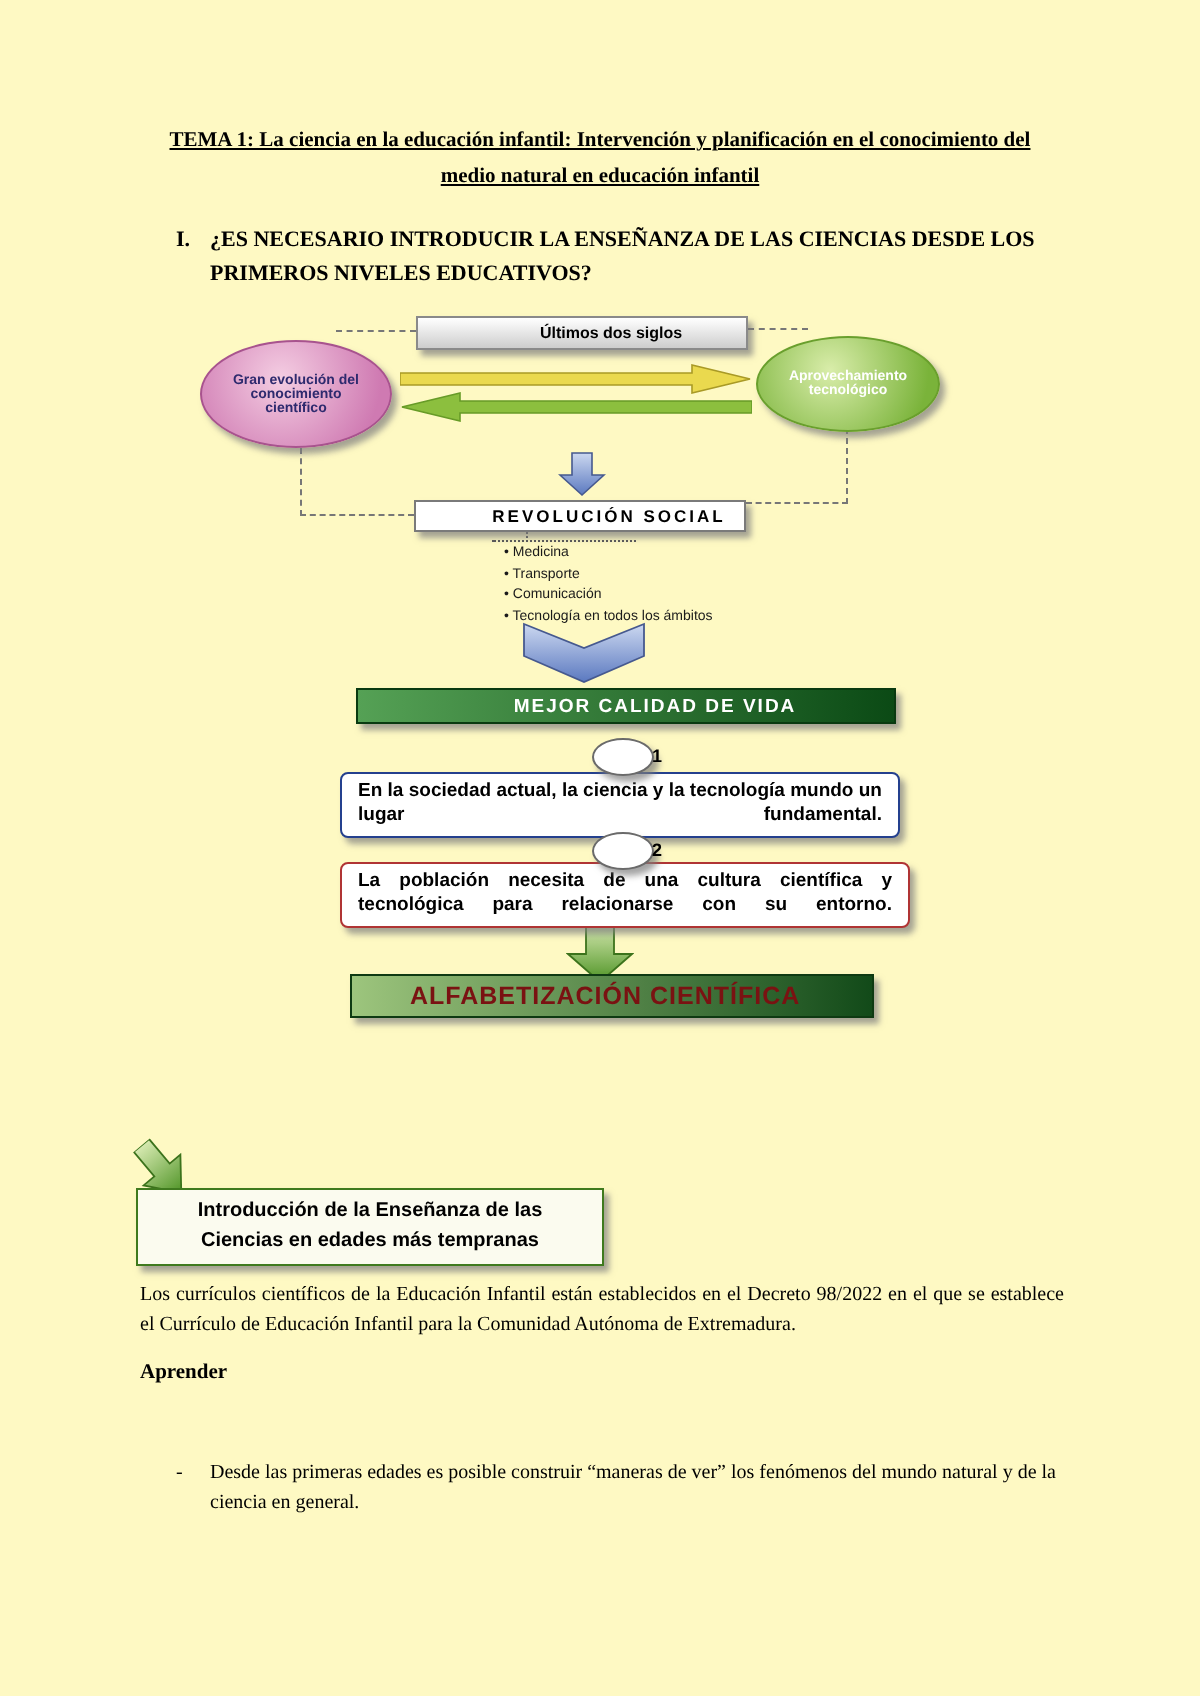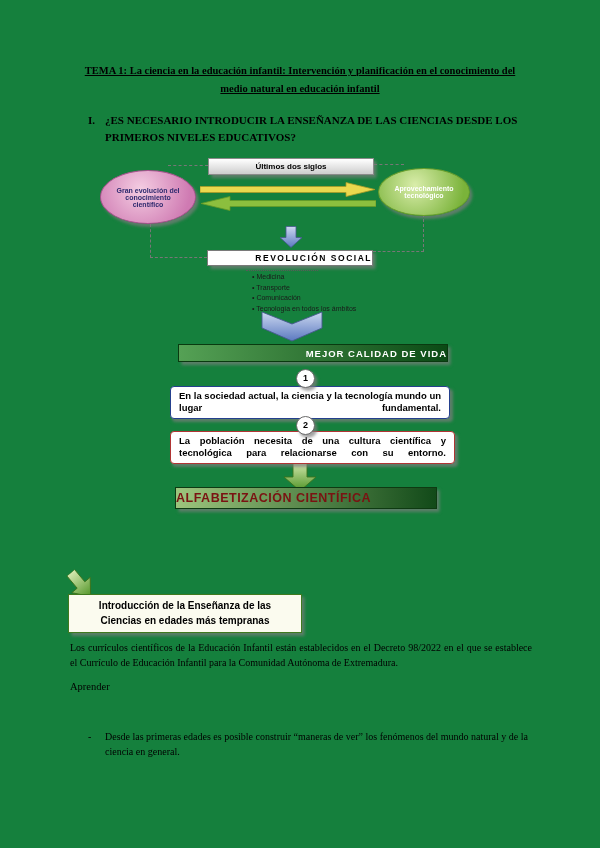--- a/index.html
+++ b/index.html
@@ -1,28 +1,28 @@
 <!DOCTYPE html>
 <html><head>
 <meta charset="utf-8">
 <style>
   * { margin:0; padding:0; box-sizing:border-box; }
   html,body { background:#ffffff; }
   body { font-family:"Liberation Serif", serif; }
-  .page { position:relative; width:600px; height:848px; background:#15803d; overflow:hidden; }
+  .page { position:relative; width:600px; height:848px; background:#fef9c3; overflow:hidden; }
   .abs { position:absolute; }
 
   .title { top:62px; left:70px; width:460px; text-align:center; font-weight:bold;
            font-size:10.5px; line-height:1.7; text-decoration:underline; }
   .heading { top:112px; left:88px; width:452px; display:flex; font-weight:bold;
              font-size:11px; line-height:1.5; }
   .heading .num { width:17px; flex:none; }
 
   .sans { font-family:"Liberation Sans", sans-serif; }
-  .shadow { box-shadow:2.5px 3px 3px rgba(125,125,125,.7); }
+  .shadow { box-shadow:2.5px 3px 3px rgba(125,125,125,.7);padding-left:29px; }
 
   .topbox { left:208px; top:158px; width:166px; height:17px;
             background:linear-gradient(#ffffff,#cdcdcd); border:1px solid #8a8a8a;
             font-size:8px; font-weight:bold; text-align:center; line-height:15px; }
   .dtl { left:168px; top:165px; width:40px; height:0; border-top:1px dashed #777; }
   .dtr { left:374px; top:164px; width:30px; height:0; border-top:1px dashed #777; }
   .dll { left:150px; top:224px; width:57px; height:34px; border-left:1px dashed #777; border-bottom:1px dashed #777; }
   .dlr { left:373px; top:214px; width:51px; height:38px; border-right:1px dashed #777; border-bottom:1px dashed #777; }
   .dotv { left:263px; top:266px; width:0; height:5px; border-left:1px dotted #555; }
   .doth { left:246px; top:270px; width:72px; height:0; border-top:1px dotted #555; }
@@ -38,30 +38,30 @@
 
   .arrowYellow { left:200px; top:182px; width:176px; height:15px; }
   .arrowGreenL { left:200px; top:196px; width:176px; height:15px; }
   .arrowBlue1  { left:279px; top:226px; width:24px; height:23px; }
   .chevronBlue { left:261px; top:311px; width:62px; height:31px; }
   .arrowC2     { left:297px; top:408px; width:18px; height:27px; z-index:1; }
   .arrowBig    { left:283px; top:462px; width:34px; height:30px; z-index:1; }
 
   .revbox { left:207px; top:250px; width:166px; height:16px; background:#ffffff;
             border:1px solid #7a7a7a; font-size:8.5px; font-weight:bold; letter-spacing:1.5px;
-            text-align:right; line-height:14px; }
+            text-align:center; line-height:14px; }
 
   .bullets { left:252px; top:272px; width:180px; font-size:7px; line-height:1.5;
              color:#1a1a1a; list-style:none; }
   .bullets li::before { content:"•  "; }
 
   .qbar { left:178px; top:344px; width:270px; height:18px;
           background:linear-gradient(90deg,#55a155,#0b4a15); border:1px solid #093a10;
           color:#ffffff; font-size:9.5px; font-weight:bold; letter-spacing:1px;
-          text-align:right; line-height:17px; }
+          text-align:center; line-height:17px; }
 
   .circle { width:19px; height:19px; border-radius:50%; background:#ffffff;
             border:1px solid #6a6a6a; font-size:9px; font-weight:bold;
             text-align:center; line-height:17px; z-index:3; }
   .c1 { left:296px; top:369px; }
   .c2 { left:296px; top:416px; }
 
   .stepbox { background:#ffffff; border-radius:4px; padding:3px 8px; font-size:9.5px;
              font-weight:bold; text-align:justify; text-align-last:justify;
              line-height:1.3; z-index:2; }
@@ -70,21 +70,21 @@
 
   .finalbar { left:175px; top:487px; width:262px; height:22px;
               background:linear-gradient(90deg,#9dc57d,#124a19); border:1px solid #0e3a12;
               color:#7a1212; font-size:12.5px; font-weight:bold; letter-spacing:.5px;
               text-align:left; line-height:20px; z-index:2; }
 
   .para { left:70px; width:462px; font-size:10px; line-height:1.5; text-align:justify; }
   .p1 { top:540px; }
   .p2 { top:640px; }
   .p3 { top:699px; }
-  .aprender { left:70px; top:681px; font-size:10.5px; font-weight:normal; }
+  .aprender { left:70px; top:681px; font-size:10.5px; font-weight:bold; }
 
   .arrowDiag { left:68px; top:569px; width:26px; height:32px; transform:rotate(-40deg); }
   .introbox { left:68px; top:594px; width:234px; background:#fbfbef;
               border:1.5px solid #3f7a1e; font-size:10px; font-weight:bold;
               text-align:center; line-height:1.45; padding:4px 8px;
               font-family:"Liberation Sans", sans-serif; }
 
   .bulletline { left:88px; top:729px; width:440px; display:flex; font-size:10px; line-height:1.5; }
   .bulletline .dash { width:17px; flex:none; }
   .bulletline .txt { text-align:justify; }

